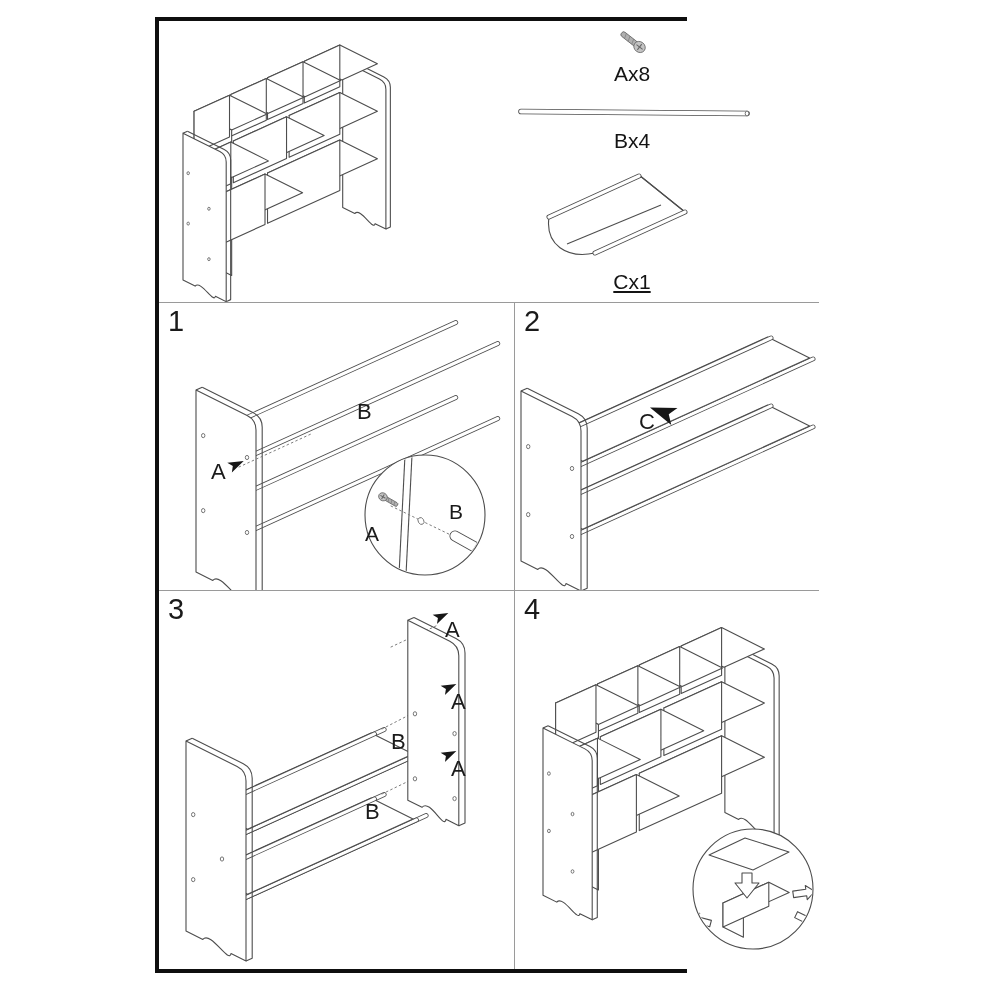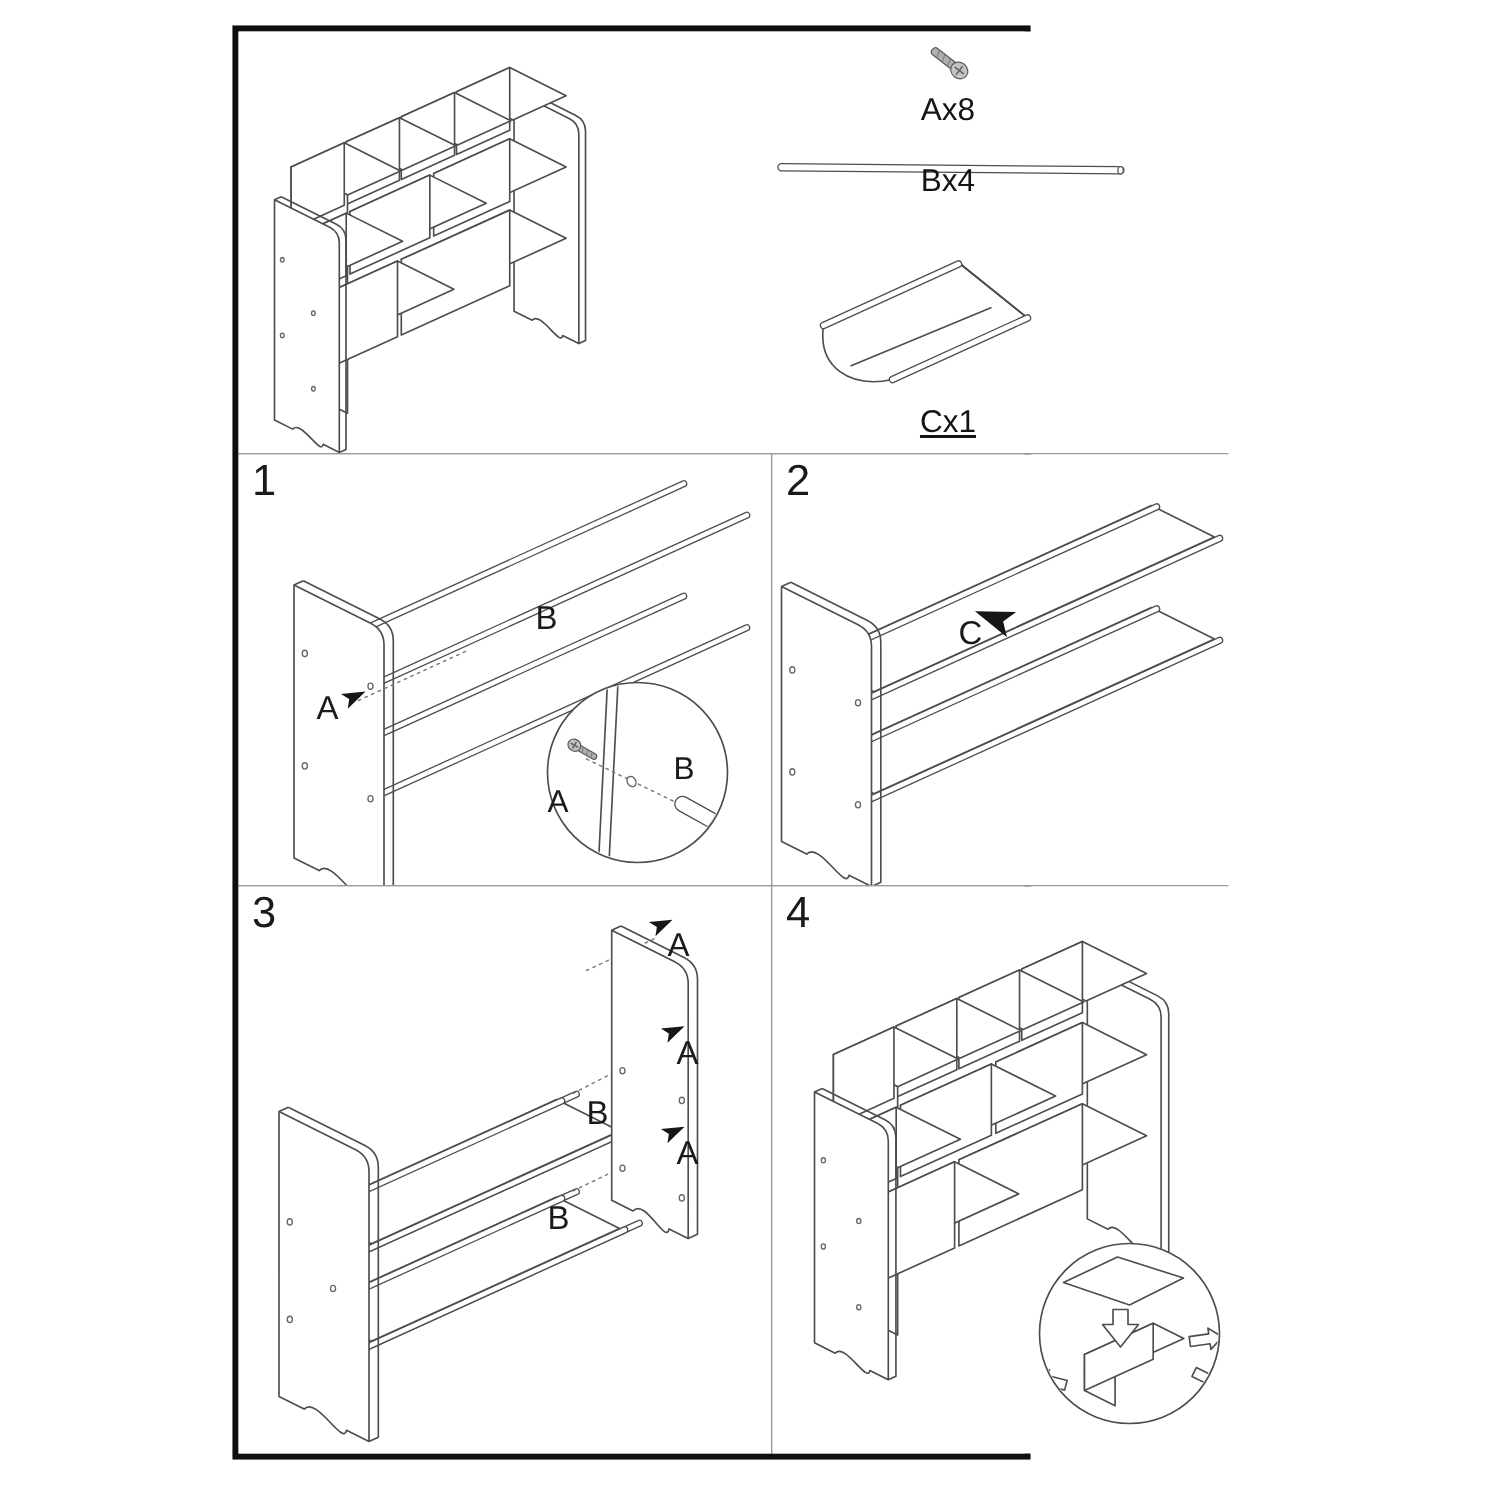--- a/index.html
+++ b/index.html
@@ -1,19 +1,19 @@
 <!DOCTYPE html>
 <html><head>
 <meta charset="utf-8">
 <style>
   html,body{margin:0;padding:0;background:#fff;}
   #canvas{position:relative;width:1000px;height:1000px;background:#fff;overflow:hidden;
           font-family:"Liberation Sans",sans-serif;}
   #frame{position:absolute;left:155px;top:17px;width:532px;height:956px;
-         border:4px solid #0f0f0f;box-sizing:border-box;background:#c4b5fd;}
+         border:4px solid #0f0f0f;box-sizing:border-box;background:#f97316;}
   .cell{position:absolute;background:#fff;}
   .divider{position:absolute;background:#9a9a9a;}
   .num{position:absolute;left:9px;top:3px;font-size:29px;color:#1a1a1a;line-height:1.1;}
   .plabel{position:absolute;text-align:center;font-size:21px;color:#141414;}
   svg{position:absolute;left:0;top:0;}
   svg *{vector-effect:non-scaling-stroke;}
   .ln{fill:none;stroke:#4d4d4d;stroke-width:1.1;stroke-linejoin:round;}
   .fw{fill:#ffffff;stroke:#4d4d4d;stroke-width:1.1;stroke-linejoin:round;}
   .dt{fill:none;stroke:#7d7d7d;stroke-width:1;stroke-dasharray:1.7 3.1;stroke-linecap:round;}
   .rodO{stroke:#4d4d4d;fill:none;stroke-linecap:round;}
@@ -96,21 +96,21 @@
             <line x1="-0.6" y1="0" x2="6.2" y2="0" stroke="#666" stroke-width="1.1"></line>
             <line x1="2.8" y1="-3.1" x2="2.8" y2="3.1" stroke="#666" stroke-width="1.1"></line>
           </g>
         </svg>
       <div class="plabel" style="left:418px;top:41px;width:110px;">Ax8</div>
       <svg id="svg-rod" width="244" height="16" viewBox="0 0 244 16" style="left:356px;top:84px;">
           <line x1="6" y1="6.5" x2="232" y2="8.5" class="rodO" stroke-width="5.6"></line>
           <line x1="6" y1="6.5" x2="232" y2="8.5" class="rodI" stroke-width="3.8999999999999995"></line>
           <ellipse cx="232" cy="8.5" rx="1.8" ry="2.4" class="hole"></ellipse>
         </svg>
-      <div class="plabel" style="left:418px;top:88px;width:110px;">Bx4</div>
+      <div class="plabel" style="left:418px;top:108px;width:110px;">Bx4</div>
       <svg id="svg-cbin" width="178" height="104" viewBox="0 0 178 104" style="left:378px;top:144px;">
           <path d="M102,10 L12,52 C8,80 30,94 58,88 L148,47 Z" class="fw"></path>
           <line x1="30" y1="79" x2="124" y2="40" class="ln"></line>
           <line x1="102" y1="10" x2="148" y2="47" class="ln"></line>
           <line x1="12" y1="52" x2="102" y2="11" class="rodO" stroke-width="5"></line>
           <line x1="12" y1="52" x2="102" y2="11" class="rodI" stroke-width="3.3"></line>
           <line x1="58" y1="88" x2="148" y2="47" class="rodO" stroke-width="5"></line>
           <line x1="58" y1="88" x2="148" y2="47" class="rodI" stroke-width="3.3"></line>
         </svg>
       <div class="plabel" style="left:418px;top:249px;width:110px;text-decoration:underline;">Cx1</div>

